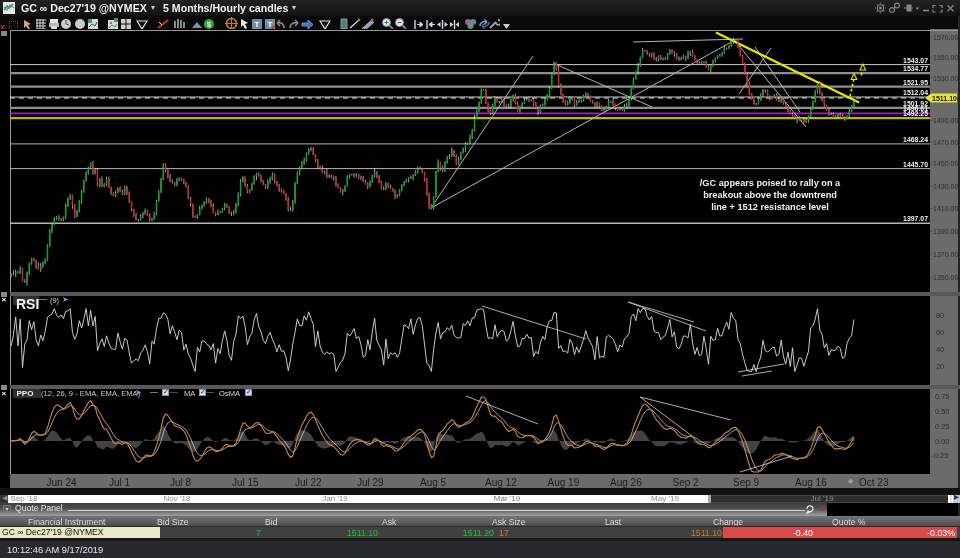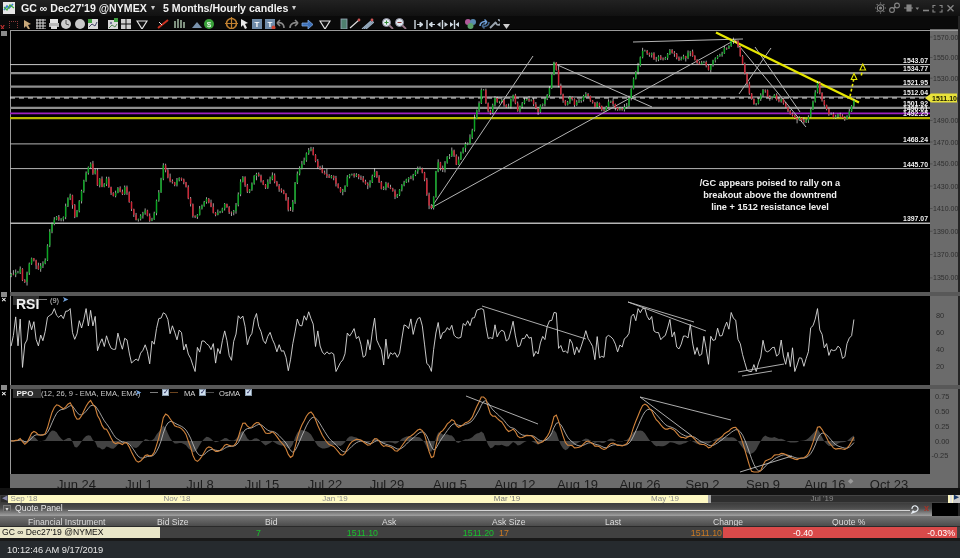--- a/index.html
+++ b/index.html
@@ -6,24 +6,24 @@
 .t1{position:absolute;left:21px;top:1.5px;color:#f2f2f2;font-size:10.6px;font-weight:bold}
 .t2{position:absolute;left:163px;top:1.5px;color:#f2f2f2;font-size:10.6px;font-weight:bold}
 .car{position:absolute;top:3px;color:#ccc;font-size:8px}
 .menu{color:#c9c9c9;font-size:11px;position:absolute;top:16px}
 .toolbar{position:absolute;left:0;top:16px;width:960px;height:13px;background:#0a0a0a}
 .ic{position:absolute;top:0;width:13px;height:13px;overflow:hidden}
 .axis{position:absolute;left:930px;top:29px;width:28px;height:445px;background:#6b6b6b}
 .redge{position:absolute;left:958px;top:16px;width:2px;height:542px;background:#242424}
 .chartborder{position:absolute;left:10px;top:29.5px;width:948px;height:1.2px;background:#9a9a9a}
 .dateaxis{position:absolute;left:10px;top:474px;width:948px;height:14px;background:#6b6b6b}
-.dlab{position:absolute;top:3px;width:60px;text-align:center;color:#1c1c1c;font-size:13px}
-.strip{position:absolute;left:0;top:495px;width:960px;height:8px;background:#fef9c3}
+.dlab{position:absolute;top:3px;width:60px;color:#1c1c1c;font-size:10px}
+.strip{position:absolute;left:0;top:495px;width:960px;height:8px;background:#ffffff}
 .mlab{position:absolute;top:-1px;width:48px;text-align:center;color:#8a8a8a;font-size:8px}
-.qphead{position:absolute;left:0;top:503px;width:932px;height:13px;background:linear-gradient(#3d3d3d,#4d4d4d 40%,#9c9c9c 95%)}
+.qphead{position:absolute;left:0;top:503px;width:827px;height:13px;background:linear-gradient(#3d3d3d,#4d4d4d 40%,#9c9c9c 95%)}
 .colhead{position:absolute;left:0;top:516px;width:960px;height:10px;background:linear-gradient(#757575,#4c4c4c)}
 .chl{position:absolute;top:1px;width:110px;text-align:left;color:#dcdcdc;font-size:8.6px}
 .datarow{position:absolute;left:0;top:527px;width:960px;height:11px;background:#414141}
 .dv{position:absolute;top:1px;font-size:8.8px}
 .status{position:absolute;left:0;top:541px;width:960px;height:17px;background:#262a2e;color:#e6e6e6;font-size:9.3px;padding:3.5px 0 0 7px}
 .footer{position:absolute;left:0;top:538px;width:960px;height:3px;background:#191919}
 .cb{position:absolute;top:388.5px;width:7px;height:7px;background:#cfe0ef;border:1px solid #8899aa;display:inline-block}
 .cb:after{content:"\2713";position:absolute;left:0px;top:-1.5px;font-size:7px;color:#225}
 .gap1{position:absolute;left:0;top:488px;width:960px;height:7px;background:#121212}
 .sep3{position:absolute;left:0;top:526px;width:960px;height:1.5px;background:#2a2a2a}

